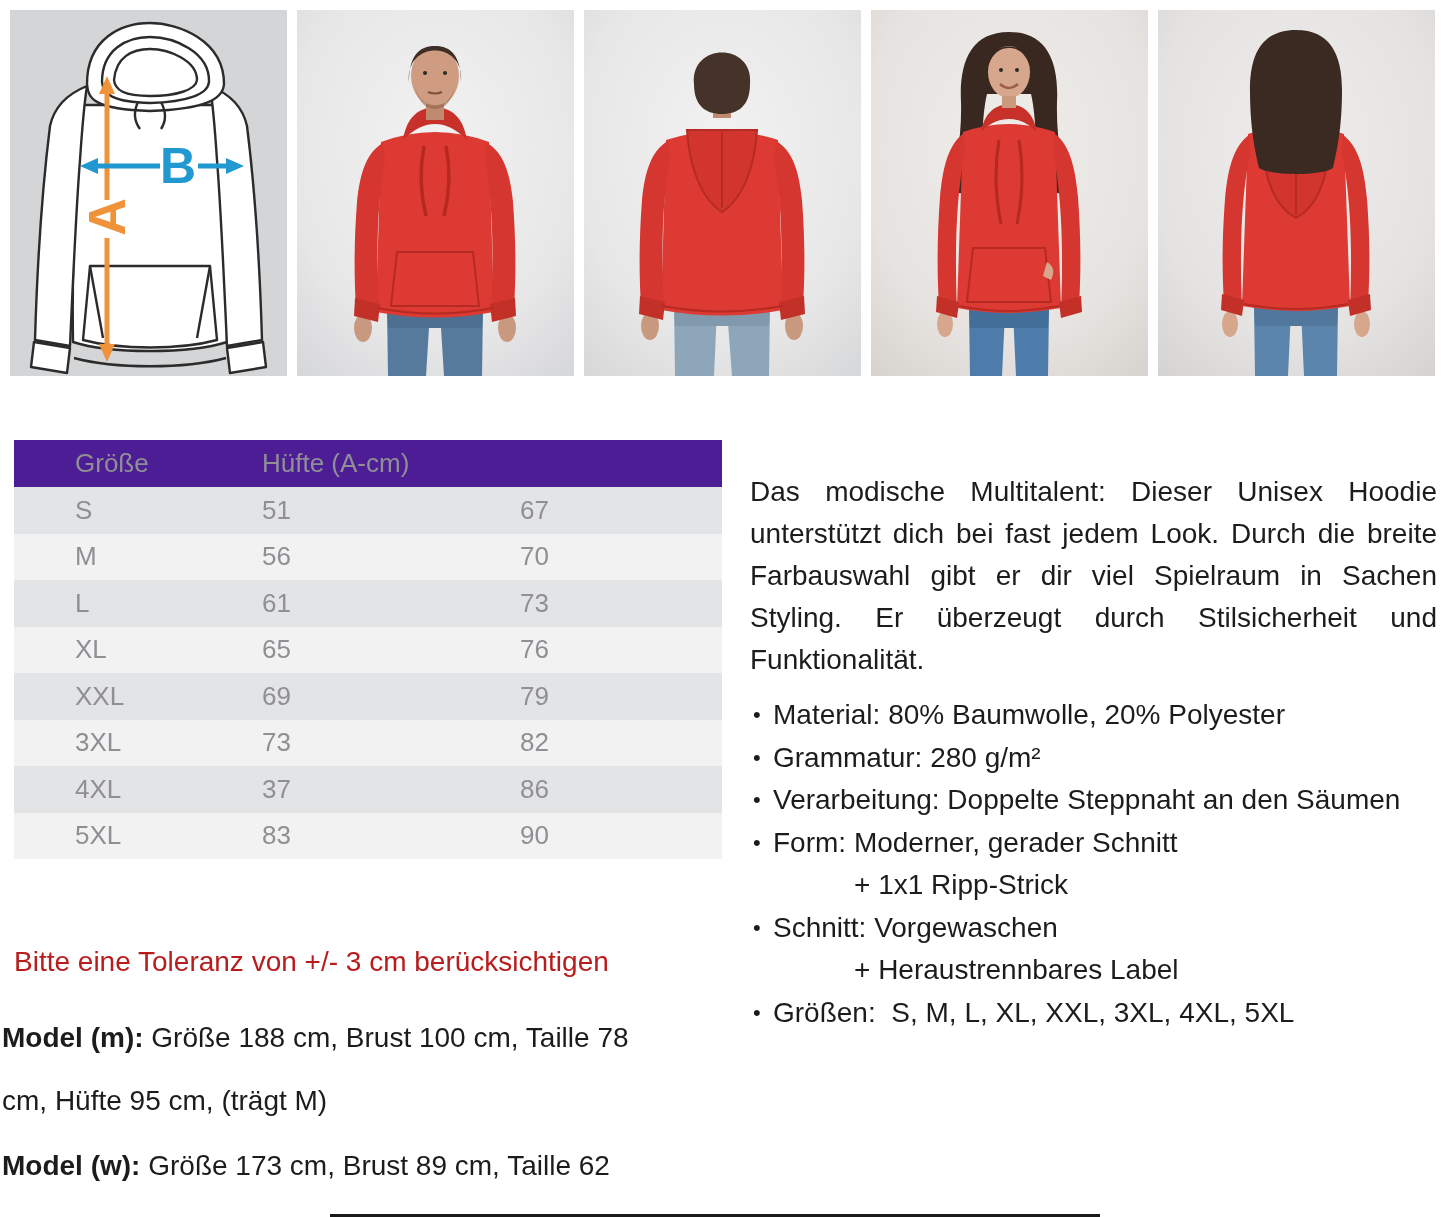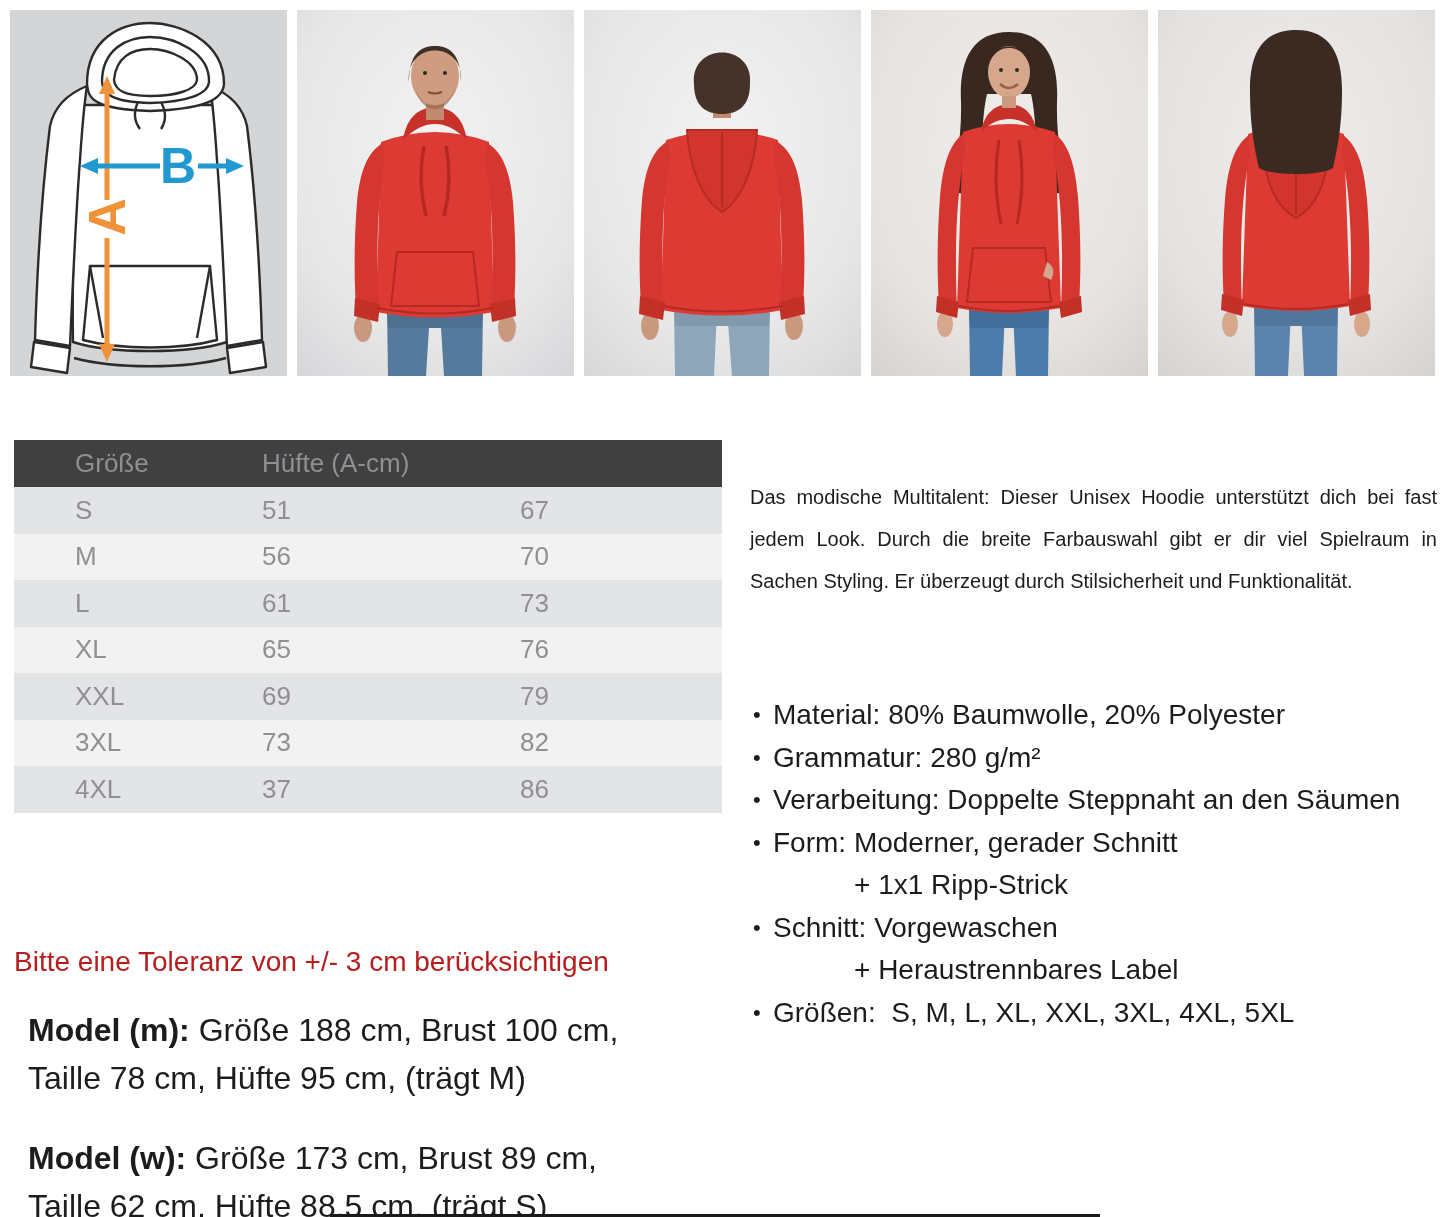--- a/index.html
+++ b/index.html
@@ -9,36 +9,36 @@
   
   .gallery{position:absolute;left:10px;top:10px;display:flex;gap:10px;}
   .panel{width:277px;height:366px;flex:0 0 auto;}
   .panel svg{display:block;width:277px;height:366px;}
 
   
   .size-table{position:absolute;left:14px;top:440px;width:708px;font-size:26px;color:#8f8f94;}
   .t-row{display:grid;grid-template-columns:248px 258px 1fr;align-items:center;height:46.5px;}
   .t-row>span{padding:0;}
   .t-row>span:first-child{padding-left:61px;}
-  .t-head{background:#404040;height:47px;}
+  .t-head{background:#4c1d95;height:47px;}
   .t-row.dark{background:#e3e4e6;}
   .t-row.light{background:#f2f2f3;}
 
   
-  .desc-intro{position:absolute;left:750px;top:456px;width:687px;font-size:20px;line-height:42px;
+  .desc-intro{position:absolute;left:750px;top:443px;width:687px;font-size:28px;line-height:42px;
               text-align:justify;color:#1c1c1c;}
   .bullets{position:absolute;left:750px;top:694px;width:687px;font-size:28px;color:#1c1c1c;}
   .b-item{display:flex;line-height:42.5px;}
   .b-item .dot{width:20px;padding-left:3px;font-size:22px;}
   .b-txt{white-space:pre-wrap;}
   .b-sub{padding-left:104px;line-height:42.5px;white-space:pre-wrap;}
 
   
   .tolerance{position:absolute;left:14px;top:941px;width:640px;font-size:28px;line-height:42px;color:#b91c1c;}
-  .model-note{position:absolute;left:28px;width:640px;font-size:32px;line-height:48px;color:#1c1c1c;}
+  .model-note{position:absolute;left:2px;width:640px;font-size:28px;line-height:63px;color:#1c1c1c;}
   .model-m{top:1006px;}
   .model-w{top:1134px;}
   .model-note b{font-weight:bold;}
 
   .bottom-line{position:absolute;left:330px;top:1214px;width:770px;height:3px;background:#1a1a1a;}
 </style>
 </head>
 <body>
 
 <div class="page">
@@ -281,20 +281,25 @@
         <div class="t-row light">
           <span>3XL</span>
           <span>73</span>
           <span>82</span>
         </div>
         <div class="t-row dark">
           <span>4XL</span>
           <span>37</span>
           <span>86</span>
         </div>
+        <div class="t-row light">
+          <span>5XL</span>
+          <span>83</span>
+          <span>90</span>
+        </div>
       </div>
   </div>
 
   <p class="desc-intro">Das modische Multitalent: Dieser Unisex Hoodie unterstützt dich bei fast jedem Look. Durch die breite Farbauswahl gibt er dir viel Spielraum in Sachen Styling. Er überzeugt durch Stilsicherheit und Funktionalität.</p>
   <div class="bullets" id="bullets">
       <div class="b-item">
         <span class="dot">•</span>
         <span class="b-txt">Material: 80% Baumwolle, 20% Polyester</span>
       </div>
       <div class="b-item">

